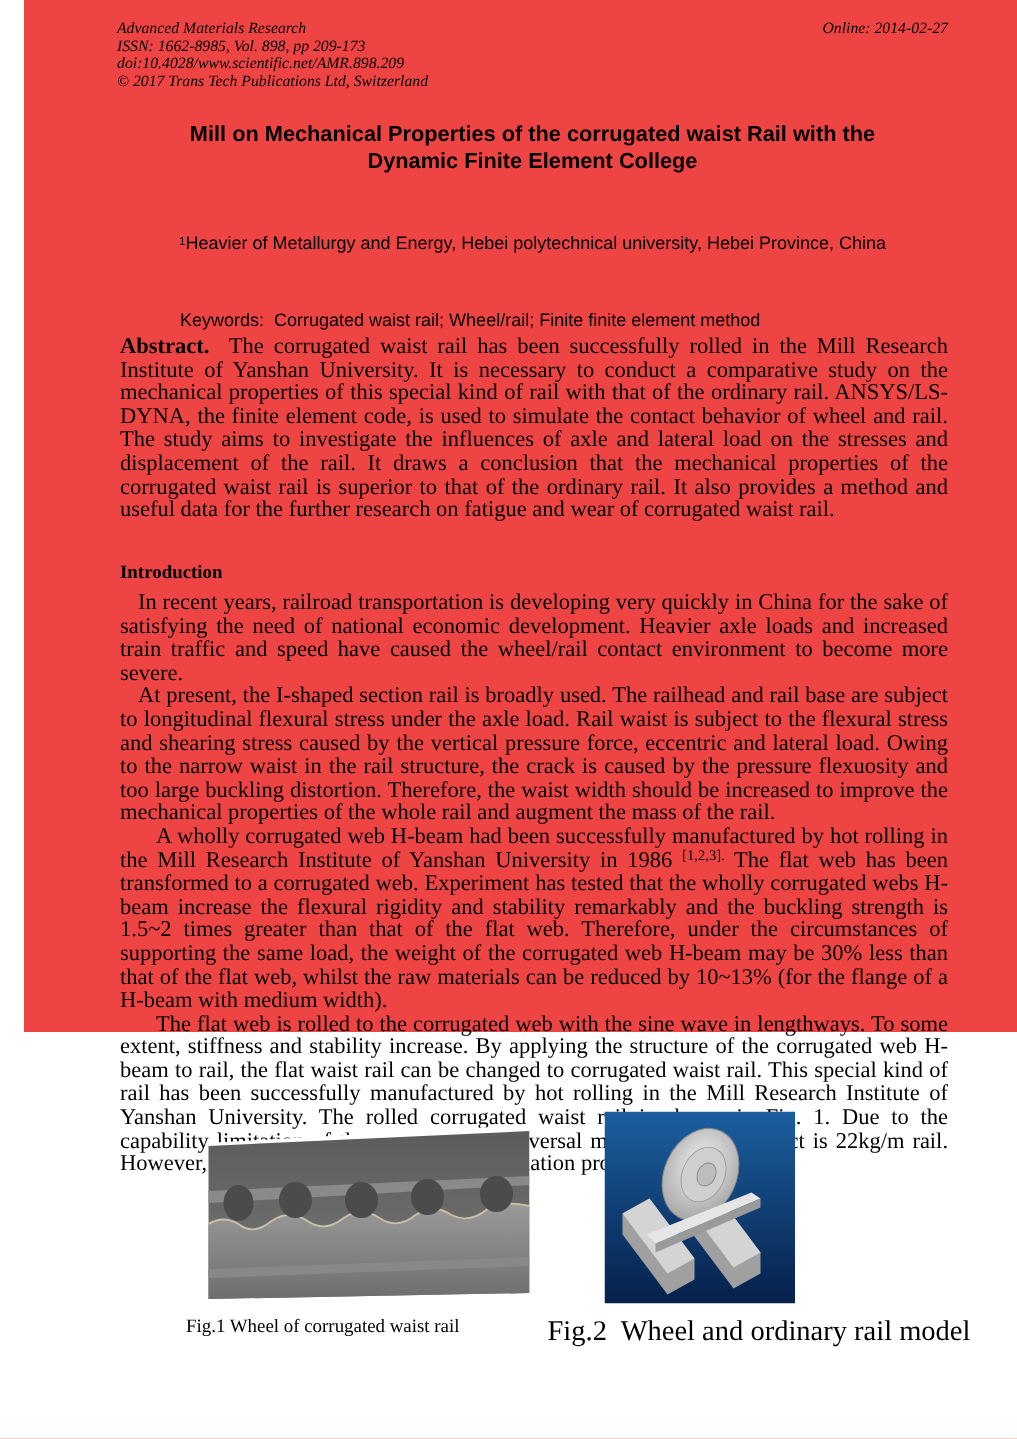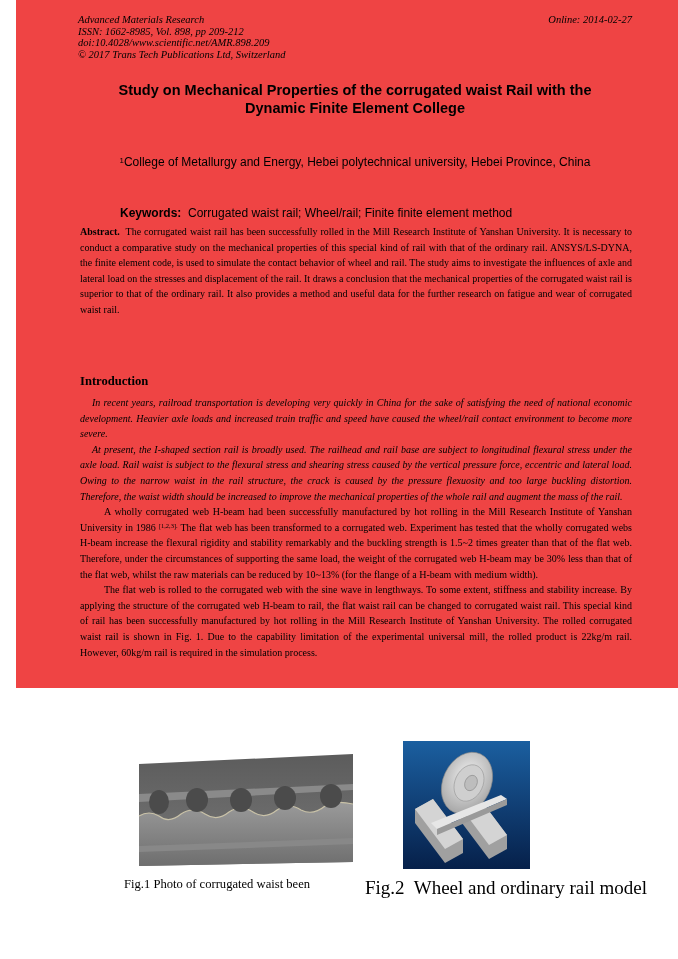--- a/index.html
+++ b/index.html
@@ -6,54 +6,54 @@
   body { width: 678px; height: 959px; position: relative; overflow: hidden; color: #000; }
   .page { position: absolute; left: 16px; top: 0; width: 678px; height: 688px; background: #ef4444; }
   .hdr-left { position: absolute; left: 62px; top: 14px; font-family: "Liberation Serif", serif; font-style: italic; font-size: 10.5px; line-height: 11.5px; }
   .hdr-right { position: absolute; right: 62px; top: 14px; font-family: "Liberation Serif", serif; font-style: italic; font-size: 10.5px; line-height: 11.5px; }
   .title { position: absolute; left: 62px; width: 554px; top: 81px; text-align: center; font-family: "Liberation Sans", sans-serif; font-weight: bold; font-size: 14.5px; line-height: 18px; }
   .authors { position: absolute; left: 62px; width: 554px; top: 129px; text-align: center; font-family: "Liberation Sans", sans-serif; font-size: 15px; line-height: 18px; }
   .affil { position: absolute; left: 62px; width: 554px; top: 155px; text-align: center; font-family: "Liberation Sans", sans-serif; font-size: 12px; line-height: 15px; }
   .email { position: absolute; left: 62px; width: 554px; top: 176px; text-align: center; font-family: "Liberation Sans", sans-serif; font-size: 12px; line-height: 15px; }
   sup { font-size: 65%; line-height: 0; position: relative; top: -0.45em; vertical-align: baseline; }
   .keywords { position: absolute; left: 64px; width: 552px; top: 206px; font-family: "Liberation Sans", sans-serif; font-size: 12px; line-height: 15px; }
-  .keywords b { font-weight: bold; padding-left: 40px; }
-  .body-text { font-family: "Liberation Serif", serif; font-size: 10px; line-height: 15.6px; text-align: justify; }
+  .keywords b { font-weight: normal; padding-left: 40px; }
+  .body-text { font-family: "Liberation Serif", serif; font-size: 15px; line-height: 15.6px; text-align: justify; }
   .abstract { position: absolute; left: 64px; width: 552px; top: 224px; }
   .intro-h { position: absolute; left: 64px; top: 374px; font-family: "Liberation Serif", serif; font-weight: bold; font-size: 12.6px; text-align: center; }
   .intro { position: absolute; left: 64px; width: 552px; top: 395px; }
   .intro p { margin: 0; }
-  .ind1 { text-indent: 12px; font-style: italic; }
+  .ind1 { text-indent: 12px; }
   .ind2 { text-indent: 24px; }
   .fig1 { position: absolute; left: 121px; top: 750px; width: 216px; height: 118px; }
   .fig2 { position: absolute; left: 387px; top: 741px; width: 127px; height: 128px; }
   .cap1 { position: absolute; left: 108px; top: 877px; font-family: "Liberation Serif", serif; font-size: 12.6px; }
   .cap2 { position: absolute; left: 349px; top: 877px; font-family: "Liberation Serif", serif; font-size: 19px; white-space: pre; }
 </style>
 </head>
 <body>
 
 <div class="page">
 
   <div class="hdr-left">
     <div>Advanced Materials Research</div>
-    <div>ISSN: 1662-8985, Vol. 898, pp 209-212</div>
+    <div>ISSN: 1662-8985, Vol. 898, pp 209-173</div>
     <div>doi:10.4028/www.scientific.net/AMR.898.209</div>
     <div>© 2017 Trans Tech Publications Ltd, Switzerland</div>
   </div>
   <div class="hdr-right">Online: 2014-02-27</div>
 
   <div class="title">
-    <div>Study on Mechanical Properties of the corrugated waist Rail with the</div>
+    <div>Mill on Mechanical Properties of the corrugated waist Rail with the</div>
     <div>Dynamic Finite Element College</div>
   </div>
 
 
   <div class="affil">
-    <sup>1</sup><span>College of Metallurgy and Energy, Hebei polytechnical university, Hebei Province, China</span>
+    <sup>1</sup><span>Heavier of Metallurgy and Energy, Hebei polytechnical university, Hebei Province, China</span>
   </div>
 
 
   <div class="keywords">
     <b>Keywords:</b>&nbsp;&nbsp;<span>Corrugated waist rail; Wheel/rail;  Finite finite element method</span>
   </div>
 
   <div class="abstract body-text">
     <b>Abstract.</b>&nbsp; <span>The corrugated waist rail has been successfully rolled in the Mill Research Institute of Yanshan University. It is necessary to conduct a comparative study on the mechanical properties of this special kind of rail with that of the ordinary rail. ANSYS/LS-DYNA, the finite element code, is used to simulate the contact behavior of wheel and rail. The study aims to investigate the influences of axle and lateral load on the stresses and displacement of the rail. It draws a conclusion that the mechanical properties of the corrugated waist rail is superior to that of the ordinary rail. It also provides a method and useful data for the further research on fatigue and wear of corrugated waist rail.</span>
   </div>
@@ -109,16 +109,16 @@
     <polygon points="12,68 30,58 60,98 42,108" fill="#d4d4d4"></polygon>
     <polygon points="56,64 74,54 104,94 104,108 86,118 56,78" fill="#a0a0a0"></polygon>
     <polygon points="56,64 74,54 104,94 86,104" fill="#d4d4d4"></polygon>
     <ellipse cx="64" cy="42" rx="24" ry="32" transform="rotate(25 64 42)" fill="url(#wheelG)" stroke="#888" stroke-width="0.6"></ellipse>
     <ellipse cx="66" cy="42" rx="14" ry="19" transform="rotate(25 66 42)" fill="#cfcfcf" stroke="#999" stroke-width="0.6"></ellipse>
     <ellipse cx="68" cy="42" rx="6" ry="8" transform="rotate(25 68 42)" fill="#bdbdbd" stroke="#888" stroke-width="0.6"></ellipse>
     <polygon points="28,82 98,54 104,58 34,88" fill="#e6e6e6"></polygon>
     <polygon points="34,88 104,58 104,64 34,94" fill="#9a9a9a"></polygon>
   </svg>
 
-  <div class="cap1">Fig.1 Photo of corrugated waist been</div>
+  <div class="cap1">Fig.1 Wheel of corrugated waist rail</div>
   <div class="cap2">Fig.2  Wheel and ordinary rail model</div>
 
 </div>
 
 </body></html>

